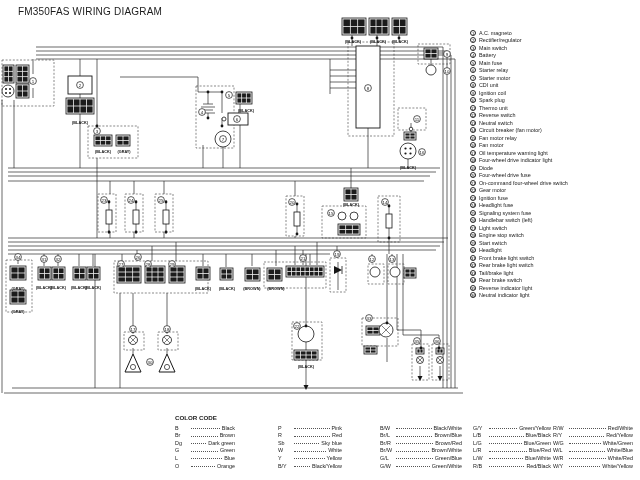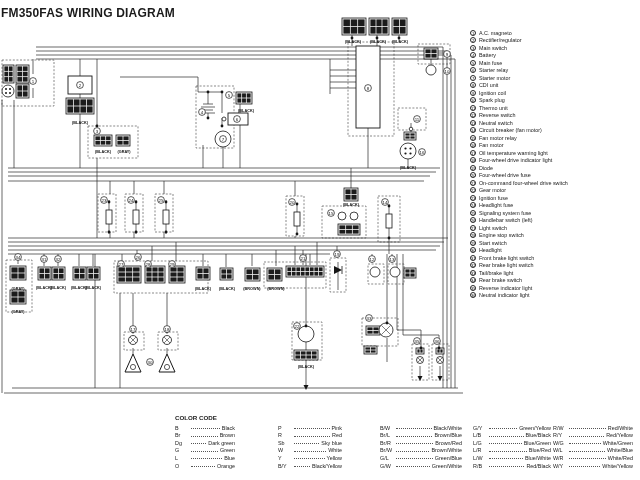--- a/index.html
+++ b/index.html
@@ -1,18 +1,18 @@
 <!DOCTYPE html>
 <html><head>
 <meta charset="utf-8">
 <style>
   html,body{margin:0;padding:0;background:#fff;}
   #page{position:relative;width:640px;height:480px;background:#fff;overflow:hidden;
         font-family:"Liberation Sans",sans-serif;color:#1b1b1b;}
-  #title{position:absolute;left:1px;top:6px;font-size:12px;font-weight:bold;letter-spacing:.2px;white-space:nowrap;}
+  #title{position:absolute;left:1px;top:6px;font-size:10px;font-weight:normal;letter-spacing:.2px;white-space:nowrap;padding-left:17px;}
   #diagram-svg{position:absolute;left:0;top:0;}
   #legend{position:absolute;left:470px;top:29px;width:168px;}
   .lg-item{display:flex;align-items:center;height:7.5px;white-space:nowrap;}
   .lg-num{flex:0 0 auto;width:6.4px;height:6.4px;border:1px solid #2a2a2a;border-radius:50%;
           font-size:4.2px;line-height:6.2px;text-align:center;margin-right:2.5px;box-sizing:border-box;}
   .lg-label{font-size:5.4px;}
   #colorcode{position:absolute;left:175px;top:414px;width:462px;}
   #cc-title{font-size:6.2px;font-weight:bold;margin-bottom:2px;}
   #cc-cols{position:relative;}
   .cc-col{position:absolute;top:0;}

